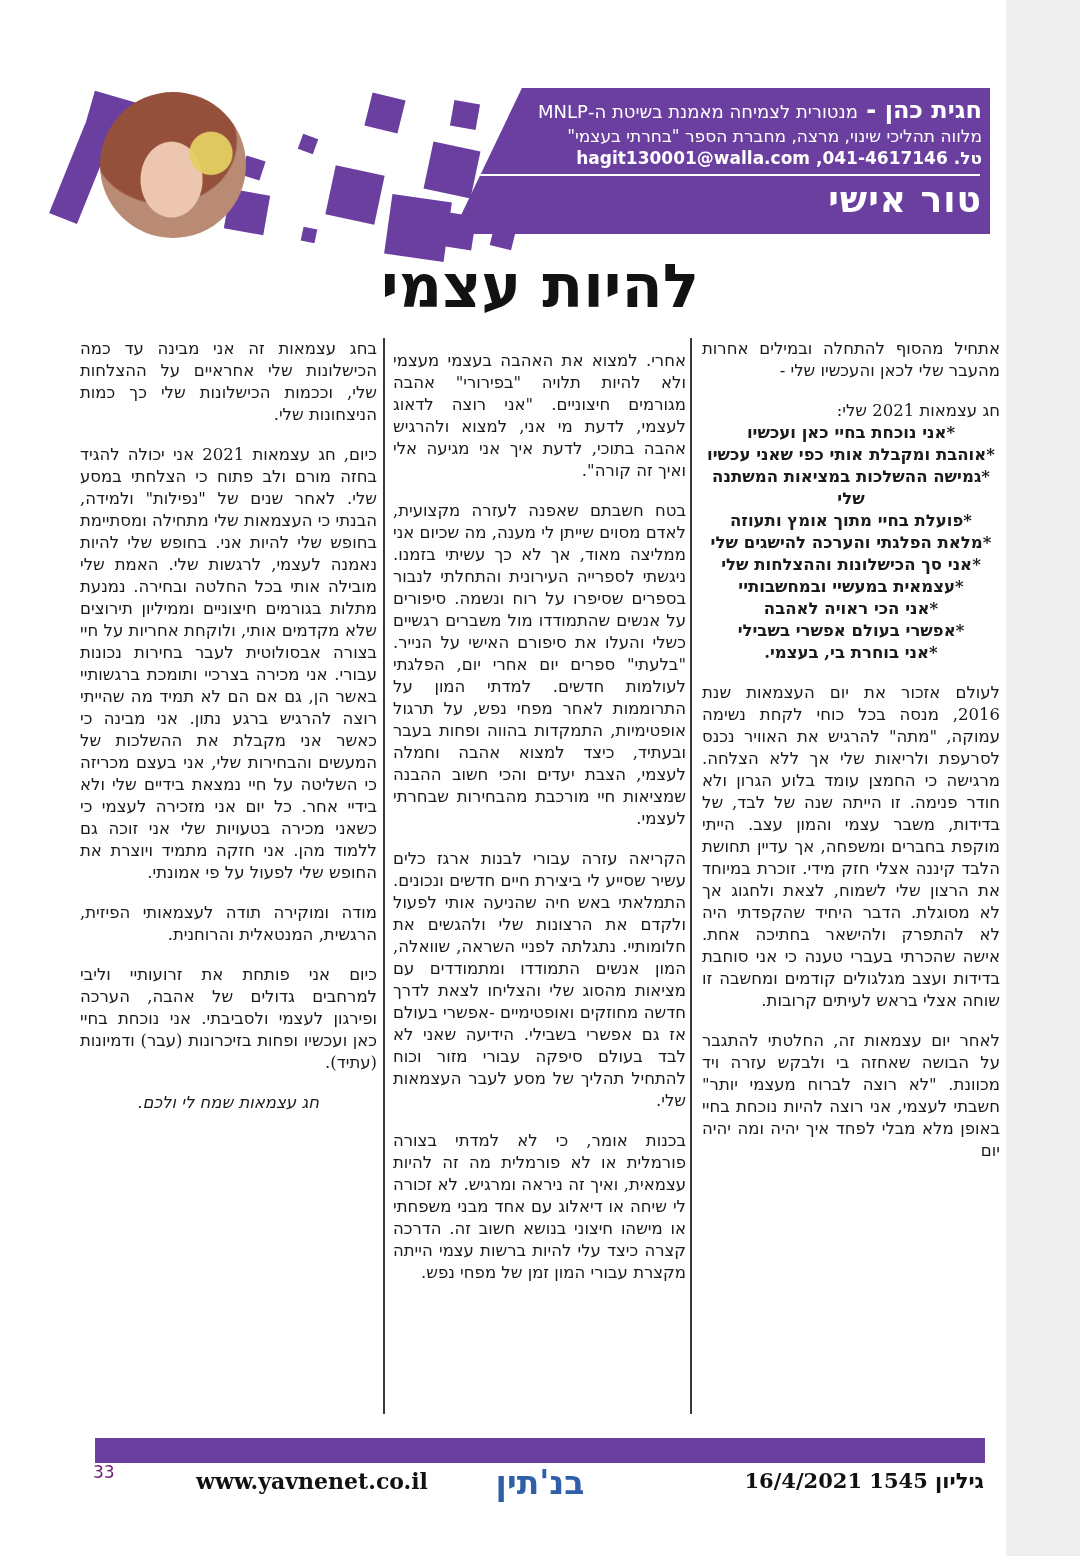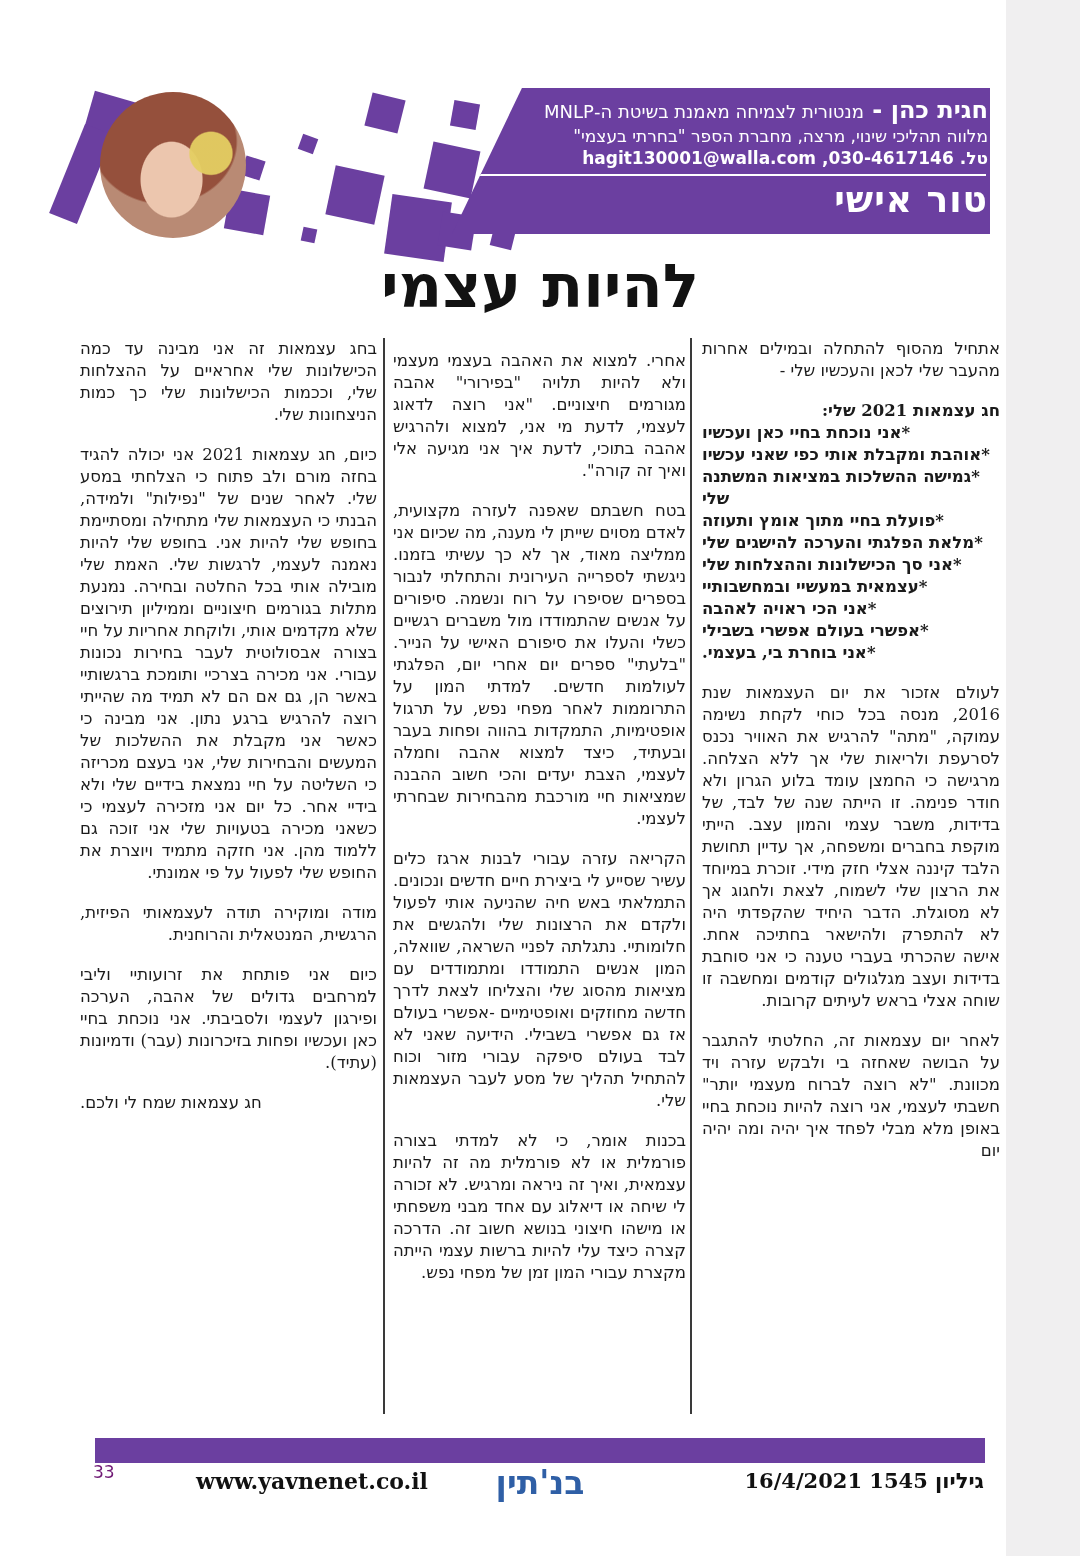--- a/index.html
+++ b/index.html
@@ -22,21 +22,21 @@
       #b98a74;
     z-index:5;
   }
   .banner{
     position:absolute;left:452px;top:88px;width:538px;height:146px;background:#6b3fa0;
     clip-path:polygon(13% 0,100% 0,100% 100%,0 100%);
     z-index:3;color:#fff;direction:rtl;text-align:right;
     font-family:"DejaVu Sans",sans-serif;
     padding:0;box-sizing:border-box;
   }
-  .banner-inner{padding:9px 2px 0 10px;}
+  .banner-inner{padding:9px 8px 0 10px;}
   .banner-line1{font-size:18px;line-height:26px;white-space:nowrap;}
   .banner-line1 .author-name{font-weight:bold;font-size:24px;}
   .banner-line2{font-size:17px;line-height:22px;white-space:nowrap;}
   .banner-line3{font-size:17px;line-height:22px;white-space:nowrap;font-weight:bold;}
   .banner-rule{height:2px;background:#ffffff;margin:5px 2px 2px 14px;}
   .banner-section{font-size:36px;font-weight:bold;line-height:44px;letter-spacing:1px;}
 
   
   .article-title{
     position:absolute;left:80px;top:246px;width:920px;text-align:center;
@@ -47,24 +47,24 @@
   
   .col{position:absolute;top:338px;height:1076px;direction:rtl;text-align:justify;
        font-size:16.5px;line-height:22px;overflow:hidden;}
   .col p{margin:0 0 18px 0;}
   .col-right{left:702px;width:298px;}
   .col-middle{left:393px;width:293px;margin-top:12px;}
   .col-left{left:80px;width:297px;}
   .vsep{position:absolute;top:338px;width:2px;height:1076px;background:#3a3a3a;}
   .vsep-1{left:690px;}
   .vsep-2{left:383px;}
-  .list-title{font-weight:bold;margin:0;}
-  .list-line{font-weight:bold;text-align:left;}
+  .list-title{font-weight:normal;margin:0;}
+  .list-line{font-weight:bold;text-align:center;}
   .list-block{margin:0 0 18px 0;}
-  .sign-off{text-align:left;margin-right:58px !important;}
+  .sign-off{text-align:right;margin-right:58px !important;font-style:italic;}
 
   
   .footer-bar{position:absolute;left:95px;top:1438px;width:890px;height:25px;background:#6b3fa0;}
   .page-number{position:absolute;left:93px;top:1462px;font-size:17px;font-family:"DejaVu Sans",sans-serif;color:#701a75;}
   .site-url{position:absolute;left:196px;top:1468px;font-size:22px;font-weight:bold;color:#111;}
   .newspaper-logo{position:absolute;left:452px;top:1463px;width:176px;text-align:center;
     font-family:"DejaVu Sans",sans-serif;font-weight:800;font-size:33px;color:#2f5fa6;direction:rtl;}
   .issue-date{position:absolute;right:96px;top:1468px;font-size:21px;font-weight:bold;
     direction:rtl;text-align:left;color:#111;}
 </style>
@@ -91,21 +91,21 @@
   </div>
 
   <div class="author-photo"></div>
 
   <div class="banner">
     <div class="banner-inner">
       <div class="banner-line1">
         <span class="author-name">חגית כהן - </span><span>מנטורית לצמיחה מאמנת בשיטת ה-MNLP</span>
       </div>
       <div class="banner-line2">מלווה תהליכי שינוי, מרצה, מחברת הספר "בחרתי בעצמי"</div>
-      <div class="banner-line3">טל. 030-4617146, hagit130001@walla.com</div>
+      <div class="banner-line3">טל. 041-4617146, hagit130001@walla.com</div>
       <div class="banner-rule"></div>
       <div class="banner-section">טור אישי</div>
     </div>
   </div>
 </div>
 
 <div class="article-title">להיות עצמי</div>
 
 <div class="vsep vsep-1"></div>
 <div class="vsep vsep-2"></div>

